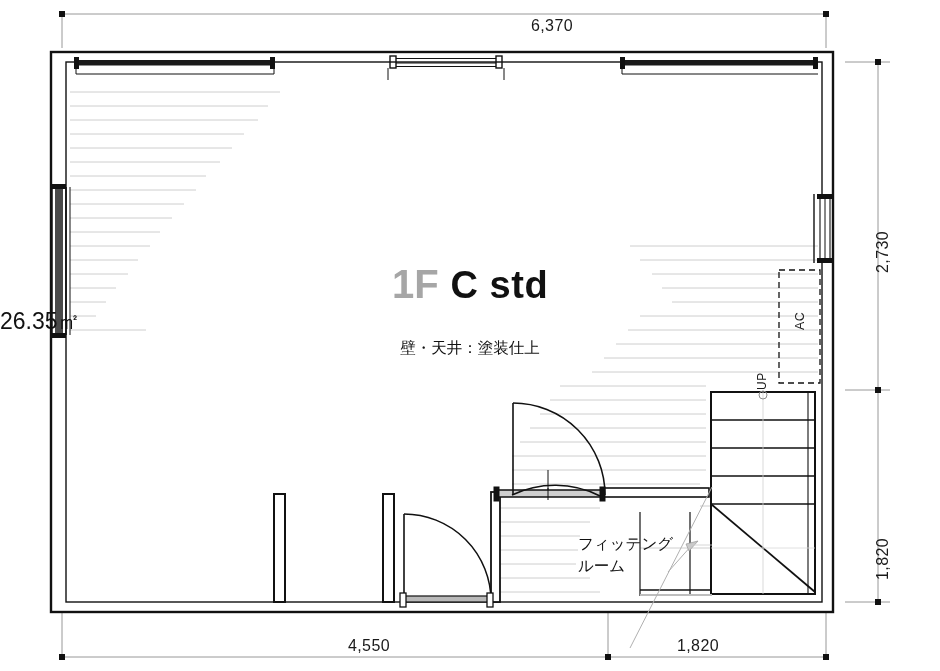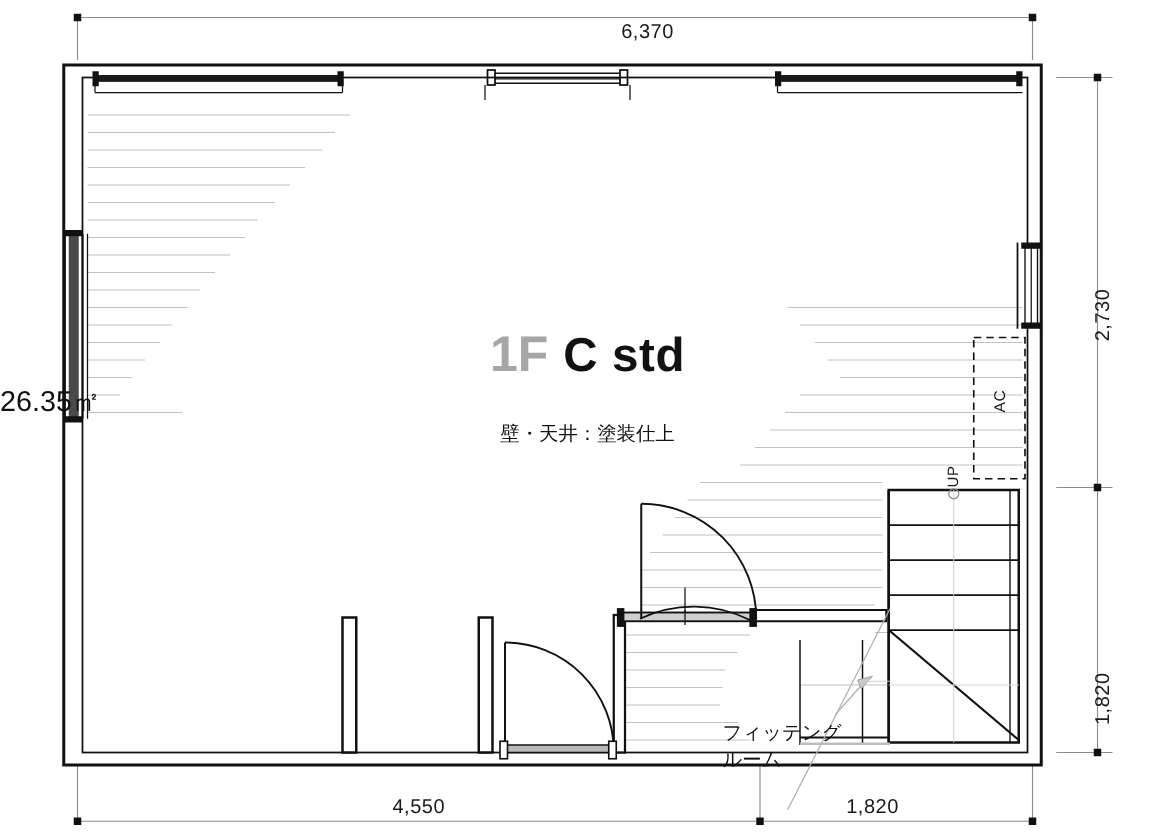--- a/index.html
+++ b/index.html
@@ -75,30 +75,29 @@
     font-family: Liberation Sans, sans-serif;
   }
   #fitting-room-label {
     position: absolute;
     left: 578px;
     top: 533px;
     font-size: 15.5px;
     color: #111111;
     line-height: 1.45;
     font-family: Liberation Serif, serif;
-    margin-top: 43px;
   }
   .dim-txt {
     position: absolute;
     font-size: 16px;
     color: #1a1a1a;
     letter-spacing: 0.4px;
   }
-  #dim-top-label   { left: 497px; top: 17px;  width: 110px; }
-  #dim-bottom-left-label  { left: 280px; top: 637px; width: 110px; text-align: center; }
+  #dim-top-label   { left: 497px; top: 17px;  width: 110px; text-align: center; }
+  #dim-bottom-left-label  { left: 280px; top: 637px; width: 110px; text-align: right; }
   #dim-bottom-right-label { left: 643px; top: 637px; width: 110px; text-align: center; }
   .dim-vert {
     position: absolute;
     font-size: 16px;
     color: #1a1a1a;
     letter-spacing: 0.4px;
     transform: rotate(-90deg);
     transform-origin: left top;
   }
   #dim-right-upper-label { left: 874px; top: 273px; }

